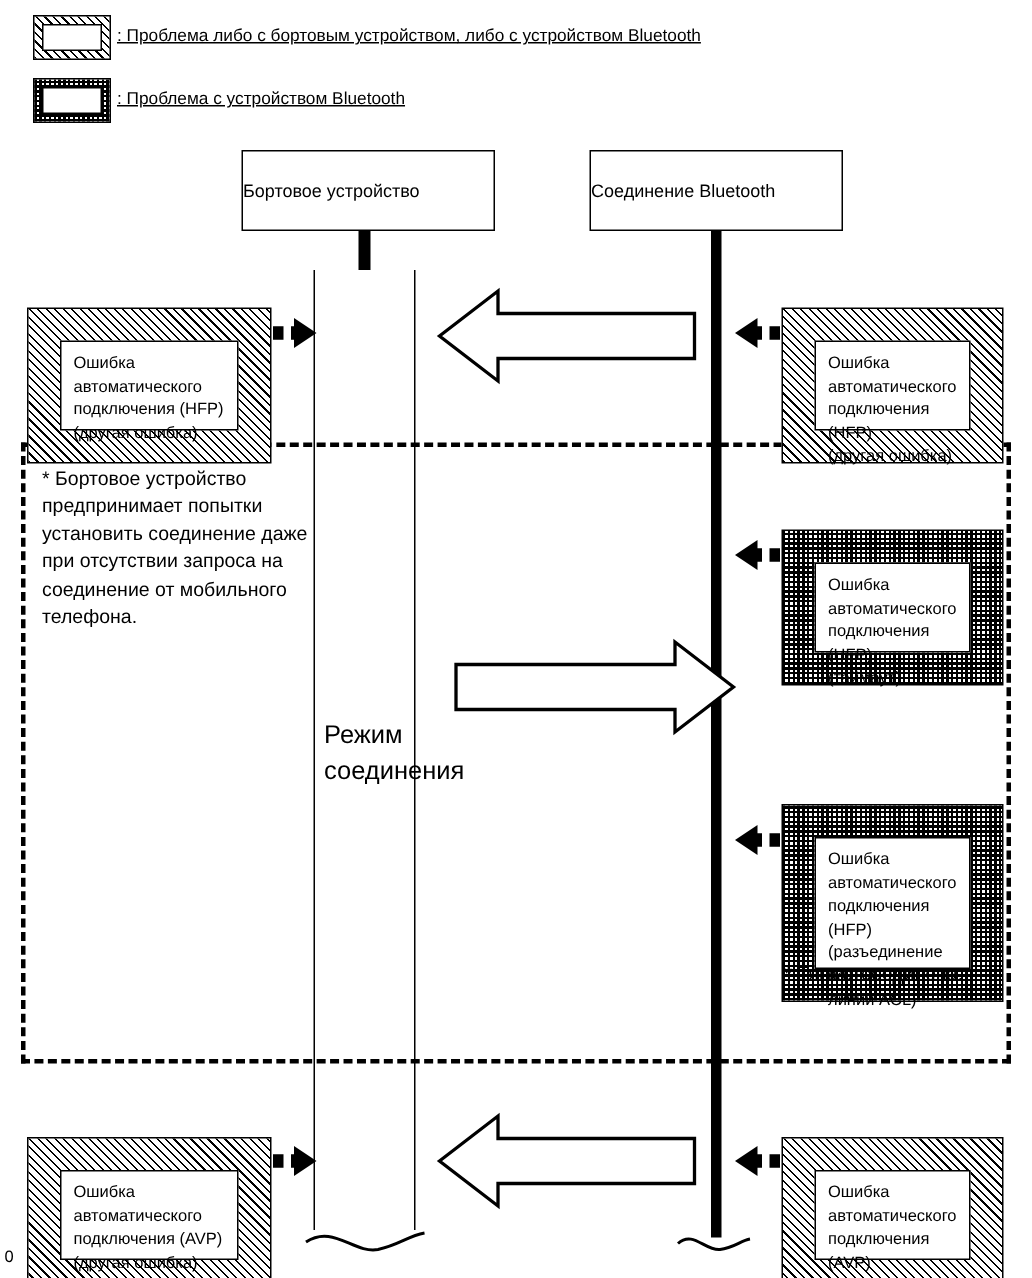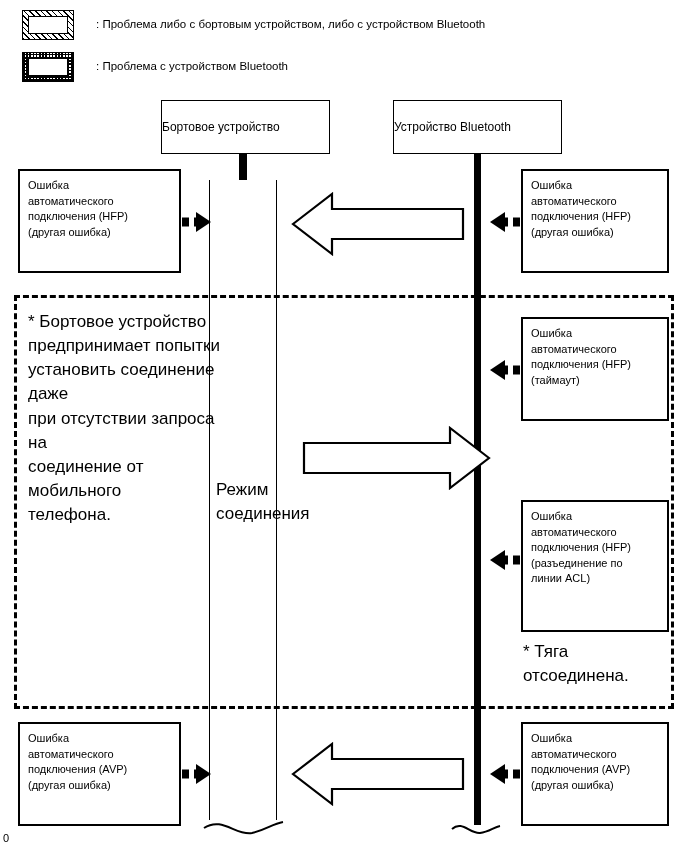--- a/index.html
+++ b/index.html
@@ -19,21 +19,22 @@
 
   
   .abs { position: absolute; box-sizing: border-box; }
 
   
   .legend-row { position: absolute; display: flex; align-items: center; }
   .legend-text {
     font-size: 11.5px;
     white-space: nowrap;
     line-height: 1.2;
-    margin-left: 22px;
+    margin-left: 4px;
+    text-decoration: underline;
   }
 
   
   .swatch {
     width: 52px;
     height: 30px;
     box-sizing: border-box;
     padding: 5px;
     background-color: #ffffff;
     background-image: repeating-linear-gradient(
@@ -65,23 +66,24 @@
     align-items: center;
     font-size: 12px;
   }
 
   
   .stub { background: #000000; }
 
   
   .err-box {
     box-sizing: border-box;
-    padding: 0;
+    padding: 21px;
     background-color: #ffffff;
     border: 1px solid #000000;
+    margin-top: 36px;
   }
   .err-box.hatched {
     background-image: repeating-linear-gradient(
         45deg,
         #000000 0px, #000000 1px,
         #ffffff 1px, #ffffff 4px);
   }
   .err-box.dotted {
     background-image:
       repeating-linear-gradient(0deg,  #000 0 1.6px, transparent 1.6px 3.2px),
@@ -93,21 +95,21 @@
     box-sizing: border-box;
     background: #ffffff;
     border: 1.4px solid #000000;
     padding: 7px 8px;
     font-size: 11px;
     line-height: 1.42;
   }
 
   
   .note {
-    font-size: 17px;
+    font-size: 13px;
     line-height: 1.42;
     white-space: pre-line;
   }
 
   
   .spine-open {
     border-left: 1.4px solid #000000;
     border-right: 1.4px solid #000000;
     background: #ffffff;
   }
@@ -165,21 +167,21 @@
       </div>
     <div class="legend-text">: Проблема с устройством Bluetooth</div>
   </div>
 
   <div class="abs device-box" style="left:161px; top:100px; width:169px; height:54px;">
     <span>Бортовое устройство</span>
   </div>
   <div class="abs stub" style="left:239px; top:154px; width:8px; height:26px;"></div>
 
   <div class="abs device-box" style="left:393px; top:100px; width:169px; height:54px;">
-    <span>Устройство Bluetooth</span>
+    <span>Соединение Bluetooth</span>
   </div>
   <div class="abs stub" style="left:474px; top:154px; width:7px; height:26px;"></div>
 
   <div class="abs spine-open" style="left:209px; top:180px; width:68px; height:640px;"></div>
   <div class="spine-label" style="left:216px; top:478px;">Режим
 соединения</div>
 
   <div class="abs spine-solid" style="left:474px; top:180px; width:7px; height:645px;"></div>
 
   <div class="abs dashed-region" style="left:14px; top:295px; width:660px; height:414px;"></div>

